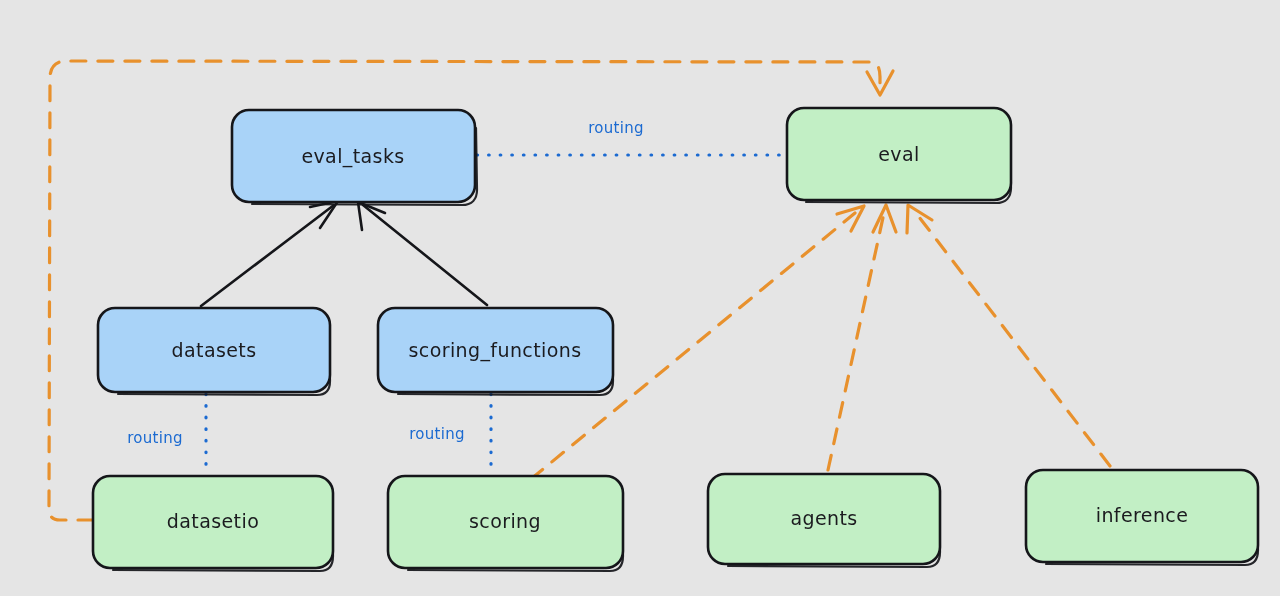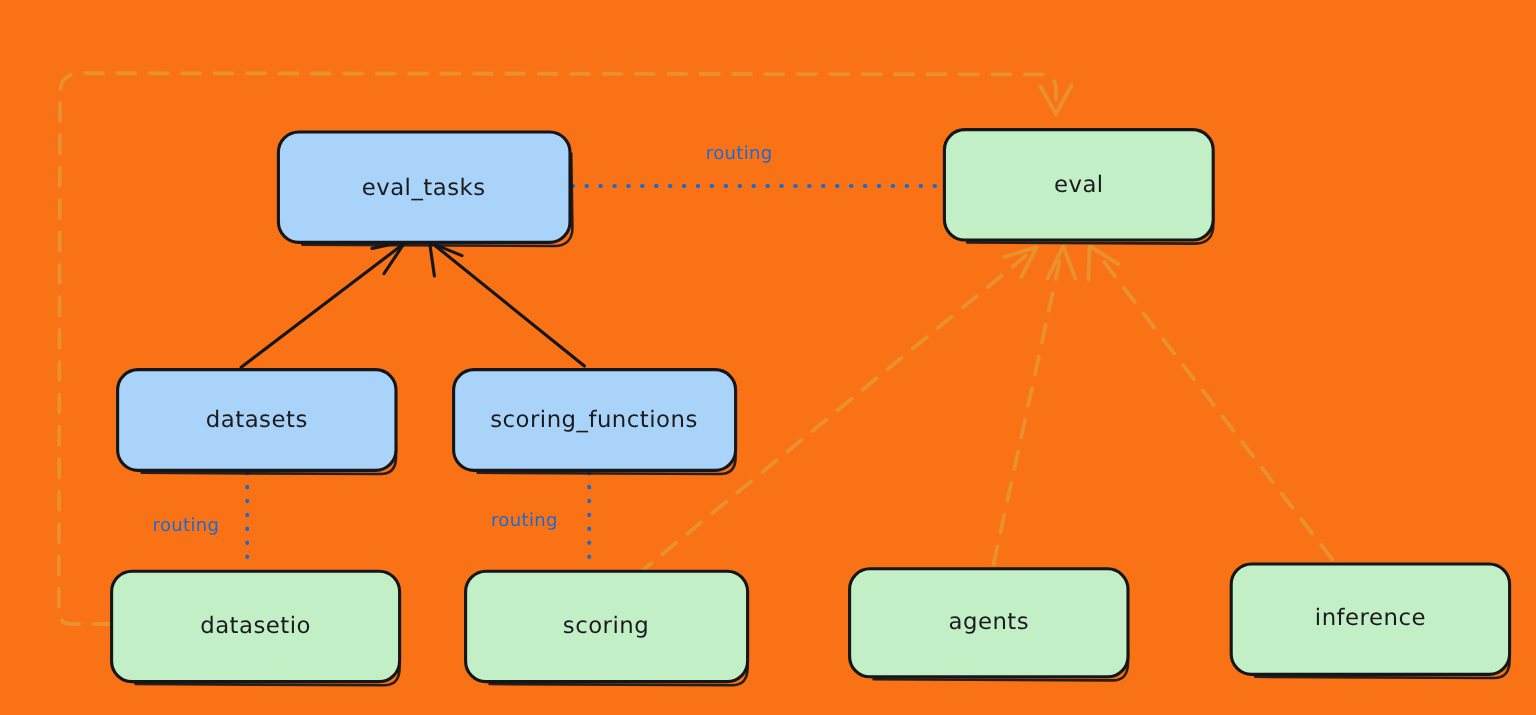--- a/index.html
+++ b/index.html
@@ -10,21 +10,21 @@
   body {
     width: 1280px;
     height: 596px;
     font-family: "DejaVu Sans", sans-serif;
     overflow: hidden;
   }
   #diagram-root {
     position: relative;
     width: 1280px;
     height: 596px;
-    background: #f97316;
+    background: #e5e5e5;
   }
   svg.canvas {
     position: absolute;
     top: 0;
     left: 0;
     width: 1280px;
     height: 596px;
   }
   .node-label {
     font-family: "DejaVu Sans", sans-serif;

